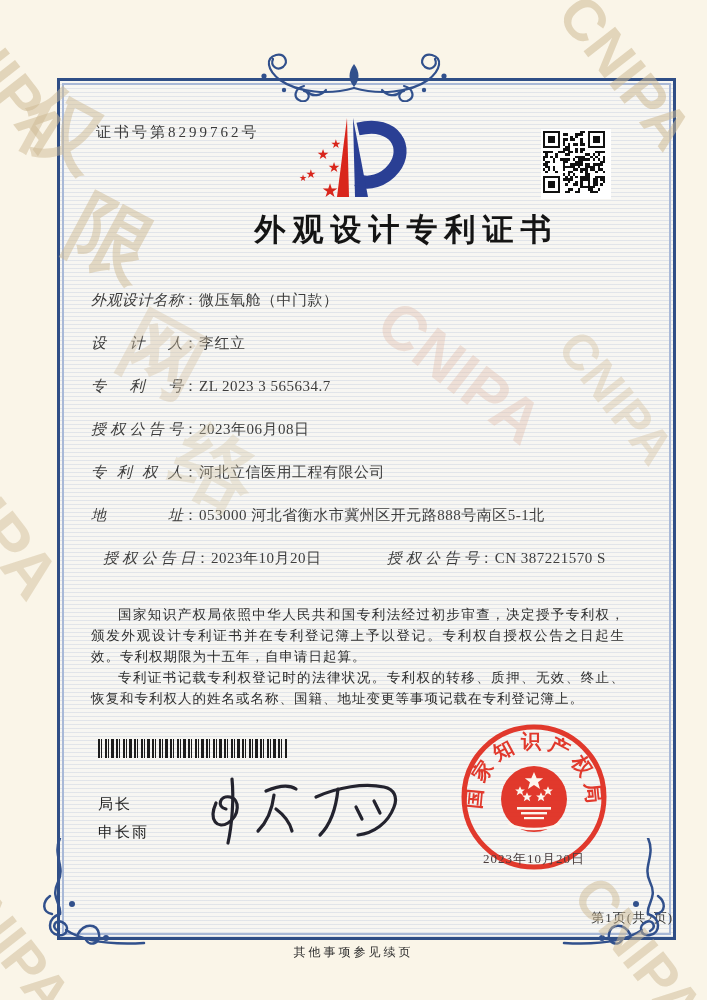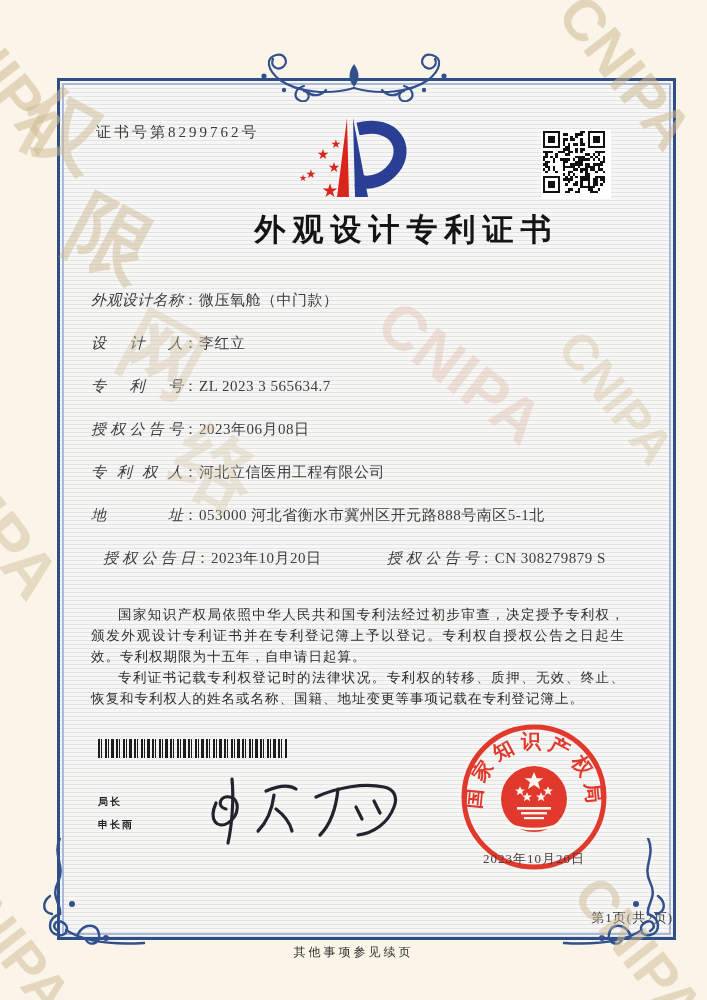--- a/index.html
+++ b/index.html
@@ -36,21 +36,21 @@
   .fvalue{letter-spacing:0.5px;}
   .pair1{display:inline-block;width:280px;margin-left:12px;}
 
   .paras{position:absolute;left:31px;top:523px;width:534px;font-size:13.5px;line-height:21px;color:#2e2e2e;letter-spacing:1px;text-align:justify;}
   .paras p{margin:0;text-indent:2em;}
 
   .barcode{position:absolute;left:38px;top:658px;width:190px;height:19px;
     background:repeating-linear-gradient(90deg,#1c1c1c 0 2px,transparent 2px 3px,#1c1c1c 3px 4px,transparent 4px 7px,#1c1c1c 7px 9px,transparent 9px 10px,#1c1c1c 10px 11px,transparent 11px 13px,#1c1c1c 13px 16px,transparent 16px 18px);}
 
   .sig{position:absolute;left:128px;top:688px;z-index:5;}
-  .director{position:absolute;left:38px;top:714px;font-family:"Liberation Sans","DejaVu Sans",sans-serif;font-size:10px;color:#222;letter-spacing:2px;font-weight:bold;}
+  .director{position:absolute;left:38px;top:714px;font-family:"Liberation Sans","DejaVu Sans",sans-serif;font-size:15px;color:#222;letter-spacing:2px;}
   .director div{margin-bottom:9px;}
 
   .seal{position:absolute;left:398px;top:640px;width:152px;height:152px;z-index:5;opacity:0.93;}
 
   .pageno{position:absolute;left:0;top:828px;width:100%;text-align:right;font-size:13px;color:#3a3a3a;letter-spacing:1px;}
 
   .cont-note{position:absolute;left:0;top:944px;width:100%;text-align:center;font-size:12px;color:#2e2e2e;letter-spacing:3px;z-index:2;}
 </style>
 </head>
 <body>
@@ -339,21 +339,21 @@
         <span class="flabel">专利权人</span><span class="fcolon">：</span><span class="fvalue">河北立信医用工程有限公司</span>
       </div>
       <div class="frow">
         <span class="flabel">地址</span><span class="fcolon">：</span><span class="fvalue">053000 河北省衡水市冀州区开元路888号南区5-1北</span>
       </div>
       <div class="frow">
         <span class="pair1">
           <span class="flabel">授权公告日</span><span class="fcolon">：</span><span class="fvalue">2023年10月20日</span>
         </span>
         <span>
-          <span class="flabel">授权公告号</span><span class="fcolon">：</span><span class="fvalue">CN 308279879 S</span>
+          <span class="flabel">授权公告号</span><span class="fcolon">：</span><span class="fvalue">CN 387221570 S</span>
         </span>
       </div>
     </div>
 
     <div class="paras">
       <p>国家知识产权局依照中华人民共和国专利法经过初步审查，决定授予专利权，颁发外观设计专利证书并在专利登记簿上予以登记。专利权自授权公告之日起生效。专利权期限为十五年，自申请日起算。</p>
       <p>专利证书记载专利权登记时的法律状况。专利权的转移、质押、无效、终止、恢复和专利权人的姓名或名称、国籍、地址变更等事项记载在专利登记簿上。</p>
     </div>
 
     <div class="barcode"></div>

